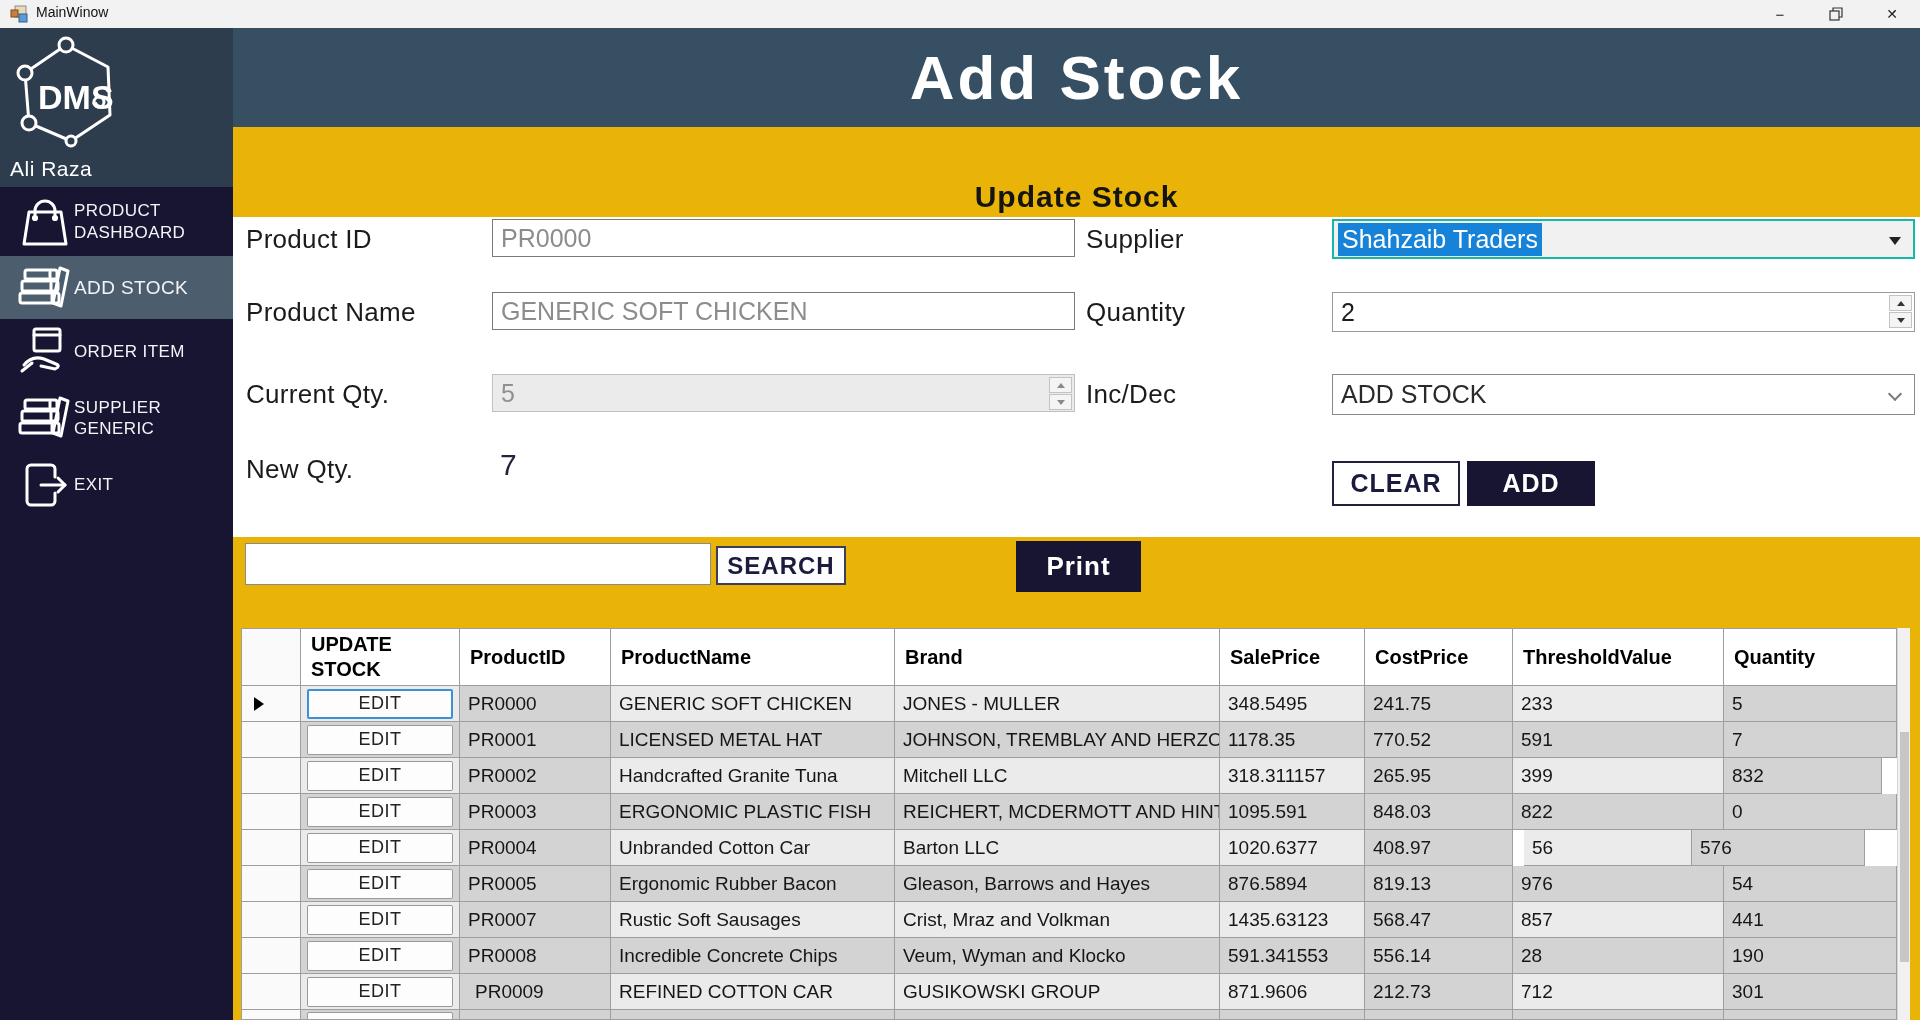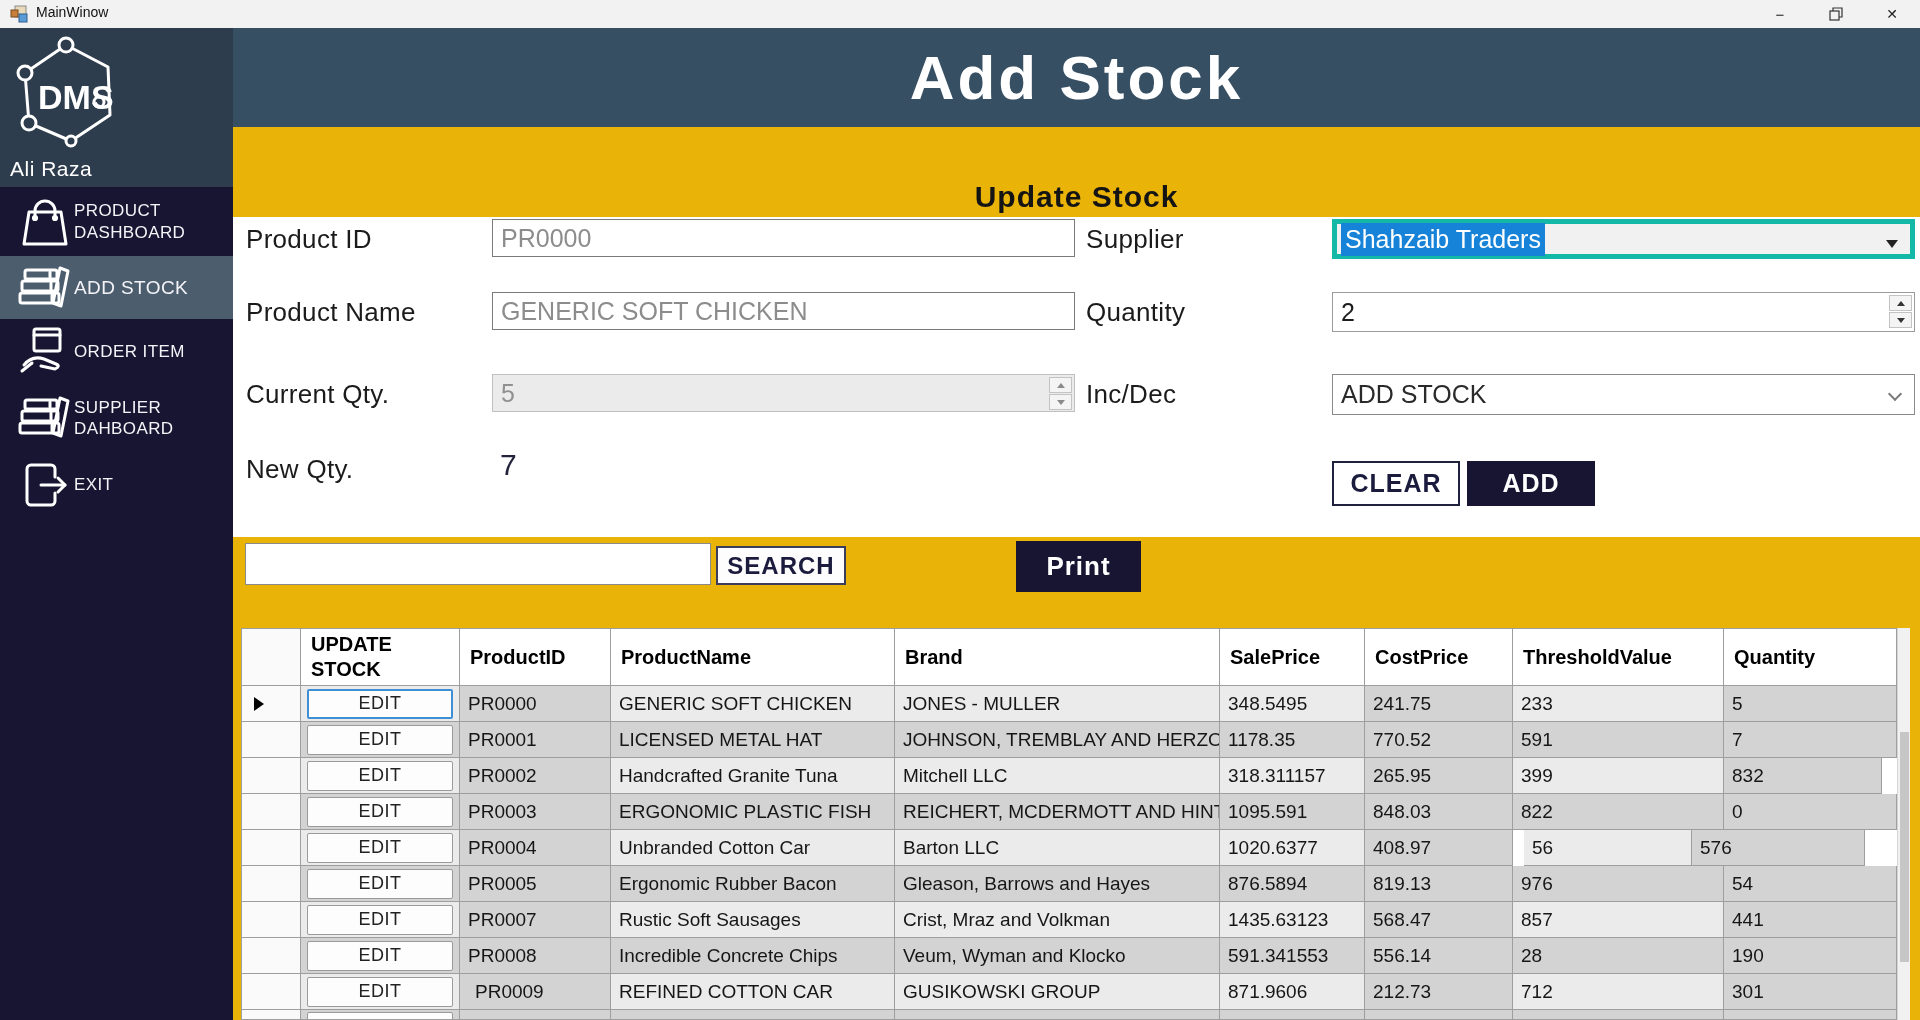--- a/index.html
+++ b/index.html
@@ -39,21 +39,21 @@
   .form-heading { position:absolute; left:233px; top:180px; width:1687px; text-align:center; font-size:30px; font-weight:bold; color:#141414; letter-spacing:1px; }
   .panel { position:absolute; left:233px; top:217px; width:1687px; height:320px; background:#ffffff; }
   .flabel { position:absolute; font-size:26px; color:#1b1b1b; letter-spacing:0.3px; }
   .l-pid  { left:246px; top:224px; }  .l-sup { left:1086px; top:224px; }
   .l-pname{ left:246px; top:297px; }  .l-qty { left:1086px; top:297px; }
   .l-cqty { left:246px; top:379px; }  .l-inc { left:1086px; top:379px; }
   .l-nqty { left:246px; top:454px; }
   .tbox { position:absolute; width:583px; height:38px; background:#fff; border:1px solid #7a7a7a; font-size:25px; color:#8c8c8c; padding:0 8px; line-height:36px; white-space:nowrap; overflow:hidden; }
   .t-pid   { left:492px; top:219px; }
   .t-pname { left:492px; top:292px; }
-  .combo-sup { position:absolute; left:1332px; top:219px; width:583px; height:40px; background:#f1f1f1; border:5px solid #14b8a6; display:flex; align-items:center; padding:0 4px; }
+  .combo-sup { position:absolute; left:1332px; top:219px; width:583px; height:40px; background:#f1f1f1; border:2px solid #14b8a6; display:flex; align-items:center; padding:0 4px; }
   .sel-text { background:#1683d8; color:#fff; font-size:25px; padding:2px 4px; white-space:nowrap; }
   .combo-arrow-solid { position:absolute; right:12px; top:16px; width:0; height:0; border-left:6px solid transparent; border-right:6px solid transparent; border-top:8px solid #222; }
   .updown { position:absolute; width:583px; height:38px; background:#fff; border:1px solid #9a9a9a; font-size:25px; color:#1c1c1c; padding:0 8px; line-height:36px; }
   .u-qty { left:1332px; top:292px; height:40px; line-height:38px; }
   .u-cqty { left:492px; top:374px; background:#ebebeb; border:1px solid #c0c0c0; color:#909090; }
   .spinners { position:absolute; right:2px; top:2px; width:23px; display:flex; flex-direction:column; gap:1px; }
   .spin { height:16px; background:#f4f4f4; border:1px solid #c3c3c3; display:flex; align-items:center; justify-content:center; }
   .arr-up { width:0; height:0; border-left:4px solid transparent; border-right:4px solid transparent; border-bottom:5px solid #333; }
   .arr-dn { width:0; height:0; border-left:4px solid transparent; border-right:4px solid transparent; border-top:5px solid #333; }
   .dis .arr-up { border-bottom-color:#8a8a8a; } .dis .arr-dn { border-top-color:#8a8a8a; }
@@ -176,21 +176,21 @@
           <rect x="5" y="19" width="36" height="10" rx="2"></rect>
           <rect x="3" y="31" width="39" height="10" rx="2"></rect>
           <path d="M43 6 L51 9 L44 44 L36 41 Z"></path>
           <line x1="33" y1="10" x2="33" y2="15"></line>
           <line x1="34" y1="21" x2="34" y2="27"></line>
           <line x1="35" y1="33" x2="35" y2="39"></line>
         </svg>
       </span>
       <span class="nav-label">
         <div>SUPPLIER</div>
-        <div>DAHBOARD</div>
+        <div>GENERIC</div>
       </span>
     </div>
 
     <div class="nav-item ni-5">
       <span class="nav-icon">
         <svg class="lineart" width="52" height="52" viewBox="0 0 52 52" stroke-width="3.5">
           <path d="M36 18 v-8 a4 4 0 0 0 -4 -4 H12 a4 4 0 0 0 -4 4 v32 a4 4 0 0 0 4 4 h20 a4 4 0 0 0 4 -4 v-8"></path>
           <line x1="22" y1="26" x2="46" y2="26"></line>
           <path d="M39 19 L46 26 L39 33"></path>
         </svg>

